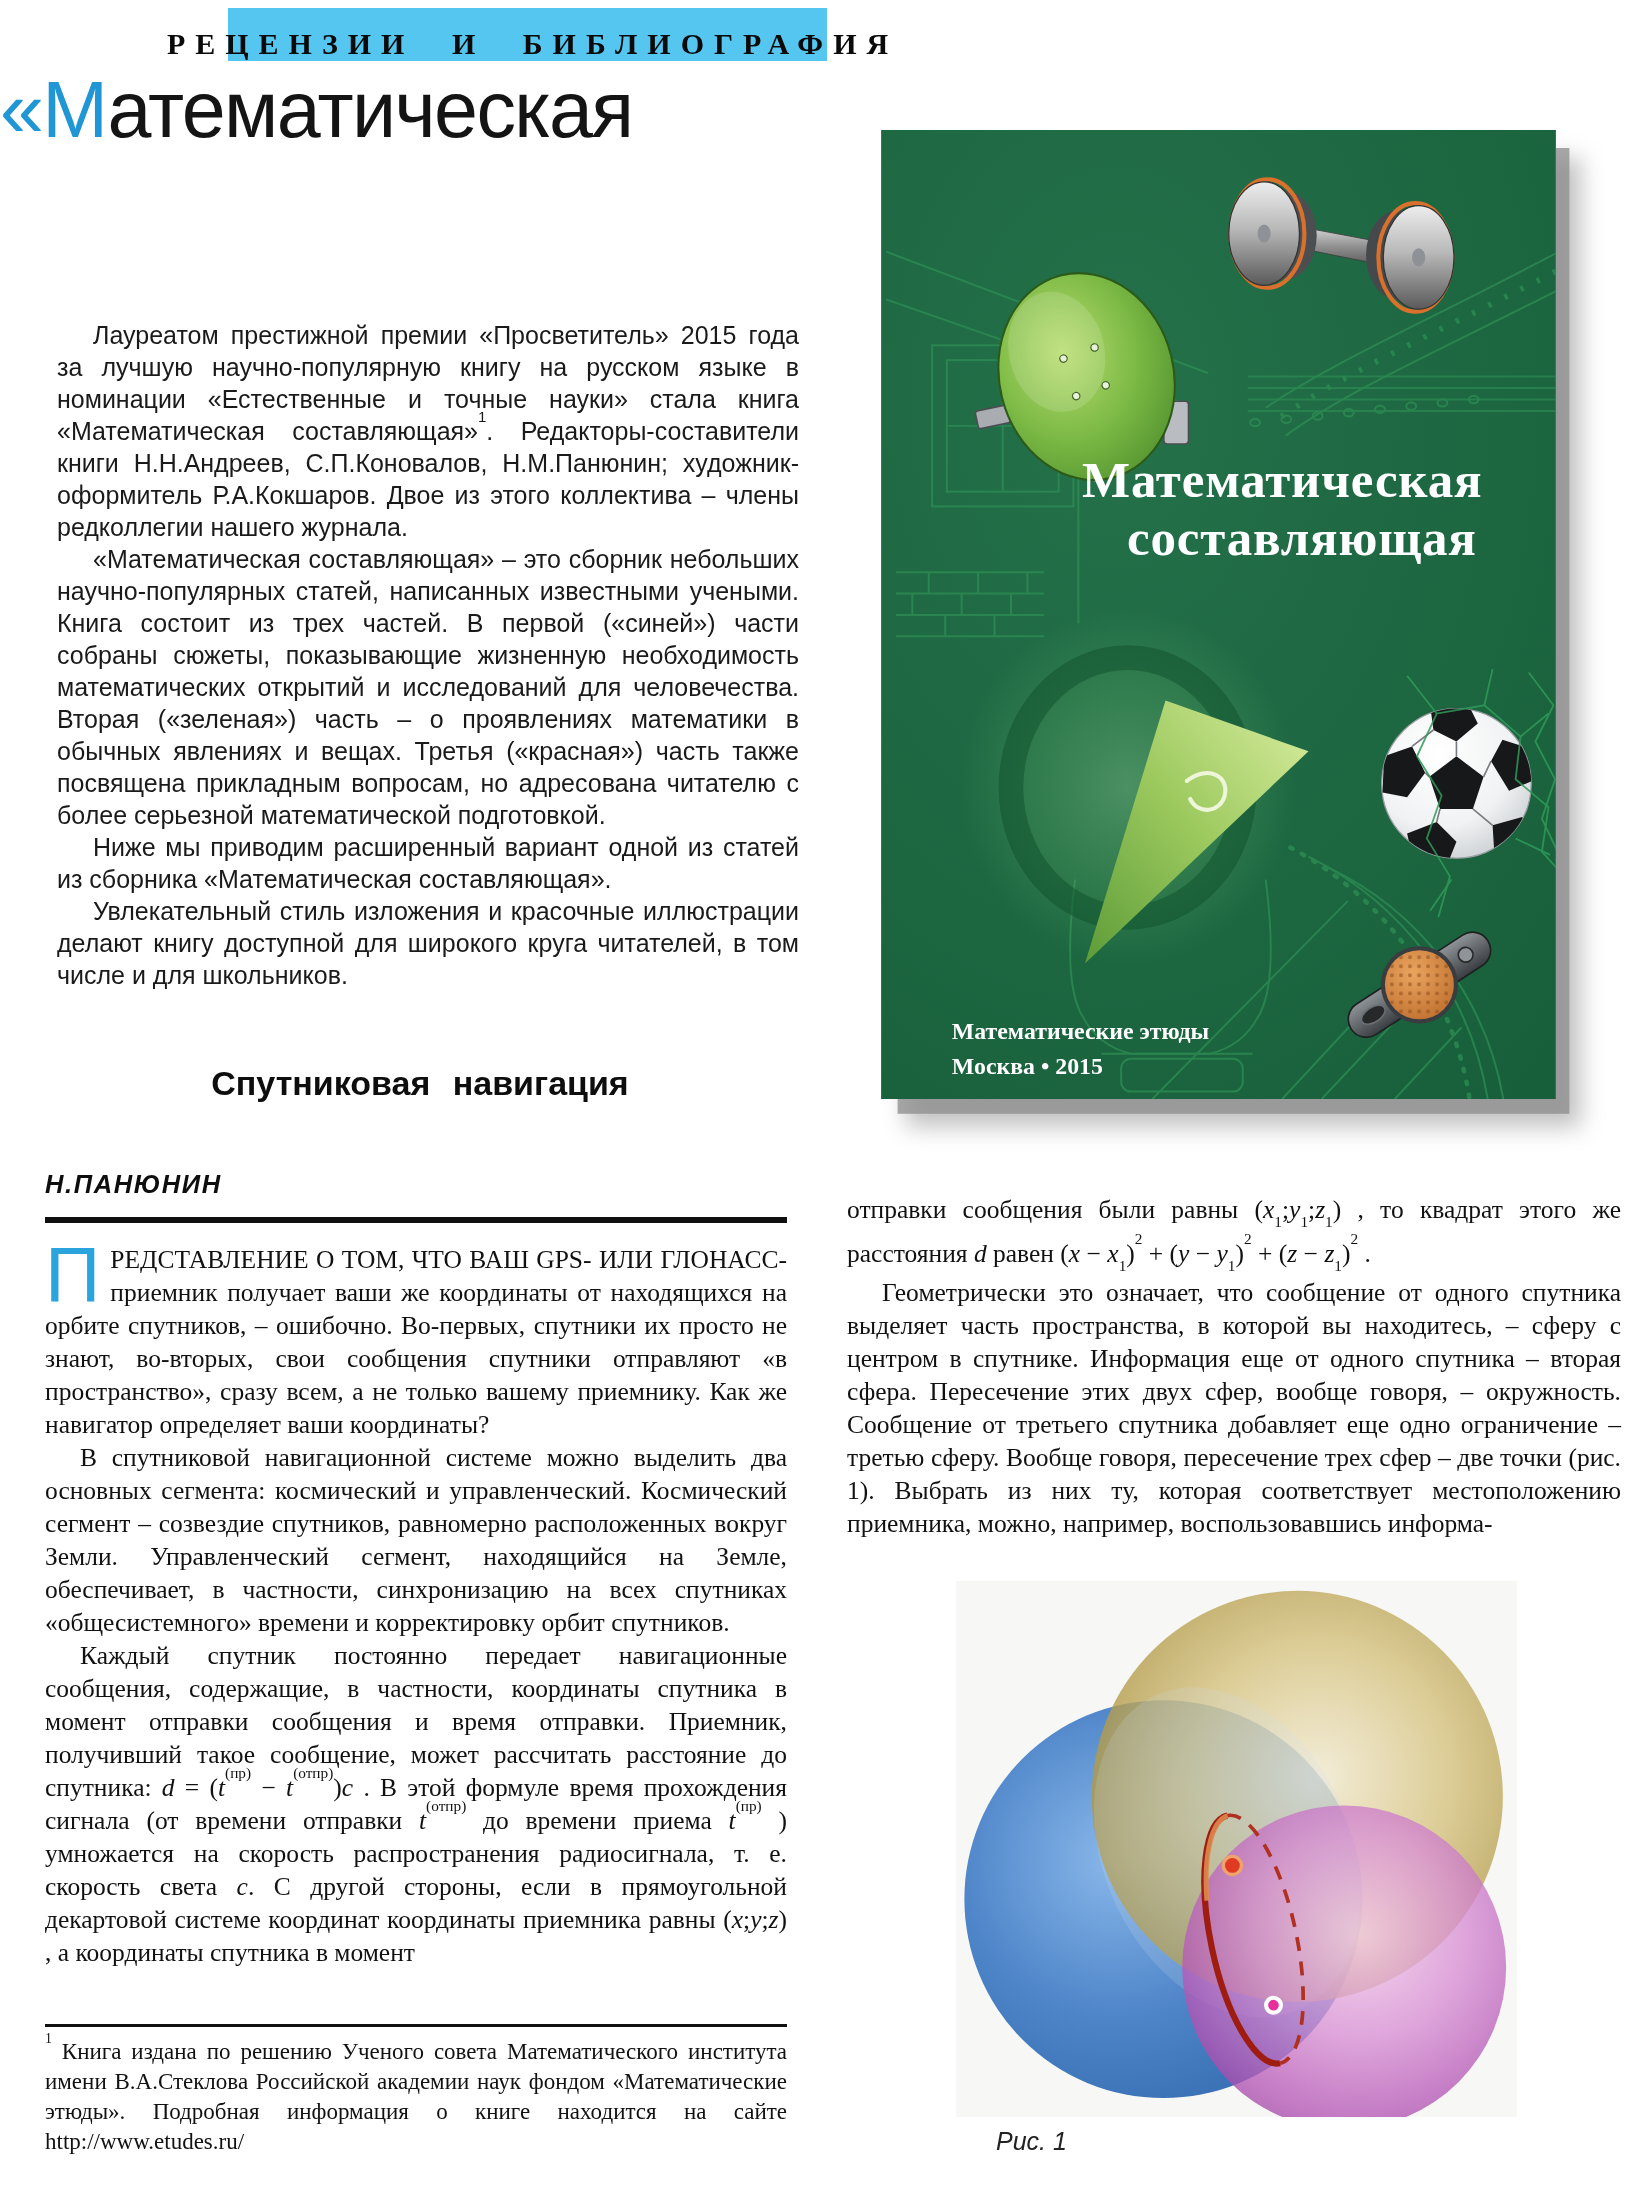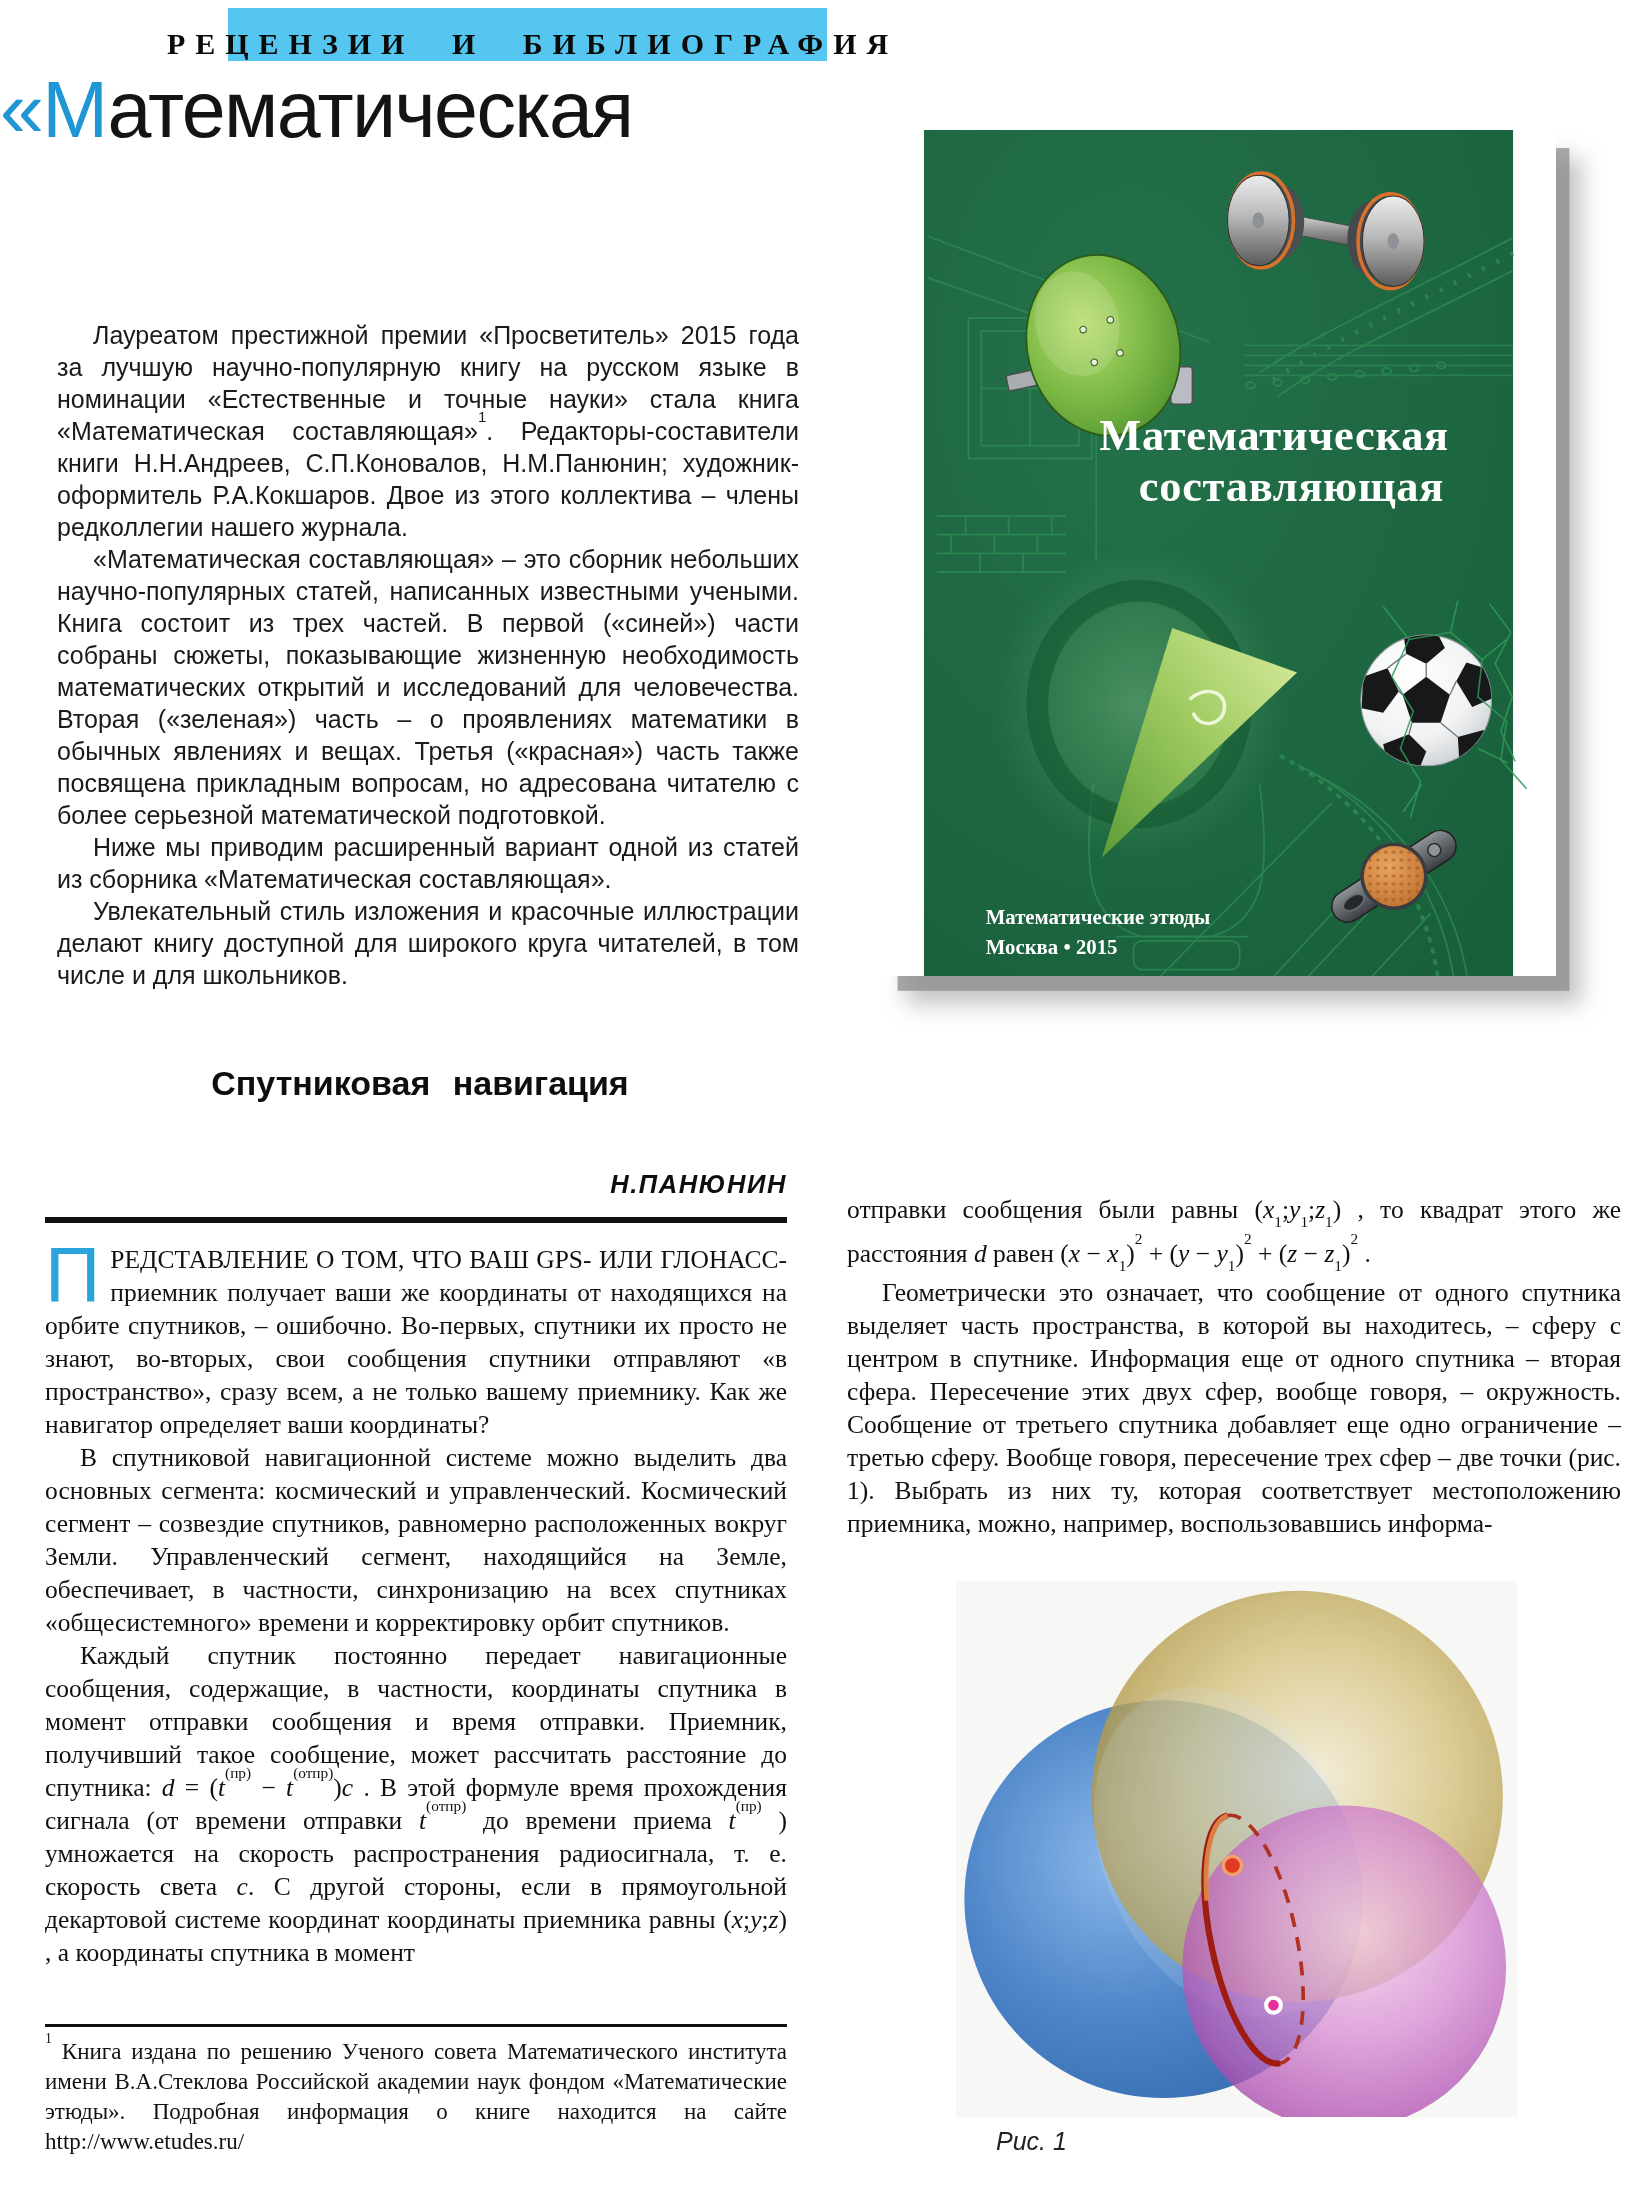--- a/index.html
+++ b/index.html
@@ -18,21 +18,21 @@
               letter-spacing:-1.6px;color:#141414;font-weight:400;}
   .t-accent{color:#2097d4;}
 
   
   .intro{left:57px;top:319px;width:742px;font-size:25px;line-height:32px;text-align:justify;color:#1a1a1a;}
   .intro p{margin:0;text-indent:36px;}
 
   
   .section-heading{left:45px;top:1060px;width:742px;text-align:center;font-size:34px;font-weight:700;
                    word-spacing:13px;color:#0e0e0e;}
-  .author{left:45px;top:1170px;width:742px;text-align:right;font-size:25.5px;font-weight:700;
+  .author{left:45px;top:1170px;width:742px;text-align:left;font-size:25.5px;font-weight:700;
           font-style:italic;letter-spacing:1.6px;color:#0e0e0e;}
   .rule{left:45px;top:1217px;width:742px;height:5.8px;background:#101010;}
 
   
   .serif{font-family:"Liberation Serif",serif;color:#111;}
   .article{left:45px;top:1243px;width:742px;font-size:25.5px;line-height:33px;text-align:justify;}
   .article p{margin:0;text-indent:35px;}
   .article p.p-first{text-indent:0;}
   .dropcap{float:left;font-family:"Liberation Sans",sans-serif;font-size:77px;line-height:59px;
            color:#2ba4de;margin:3.3px 10px 0 0;font-weight:400;}
@@ -44,21 +44,21 @@
   .footnote-rule{left:45px;top:2024px;width:742px;height:3.3px;background:#101010;}
   .footnote{left:45px;top:2037px;width:742px;font-size:23px;line-height:30px;text-align:justify;}
 
   
   .right-col{left:847px;top:1188px;width:774px;font-size:25.5px;line-height:33px;text-align:justify;}
   .right-col p{margin:0;}
   .right-col p.p-formula{line-height:44px;}
   .right-col p + p{text-indent:35px;}
 
   
-  .cover-wrap{left:881px;top:130px;width:675px;height:846px;
+  .cover-wrap{left:881px;top:130px;width:675px;height:969px;
               box-shadow:15px 16.4px 0 -1.6px rgba(140,140,140,.75), 25px 28px 21.4px rgba(120,120,120,.45);}
   .cover-wrap svg{display:block;width:100%;height:100%;}
 
   
   .figure-wrap{left:956px;top:1581px;width:561px;height:536px;}
   .figure-wrap svg{display:block;width:100%;height:100%;}
   .figure-caption{left:996px;top:2127px;font-size:25px;font-style:italic;color:#222;}
 </style>
 </head>
 <body>

